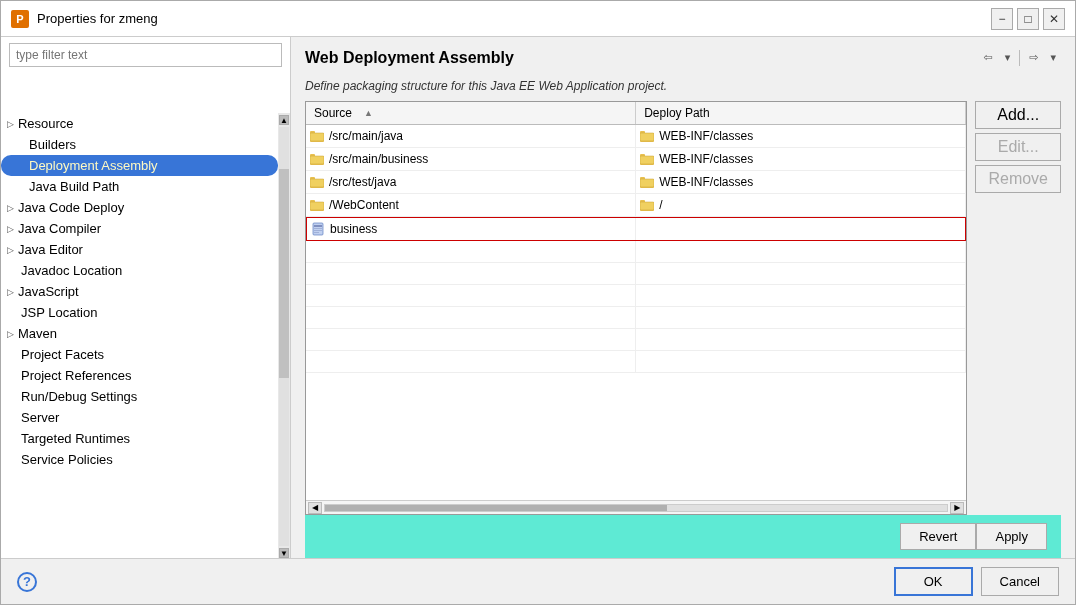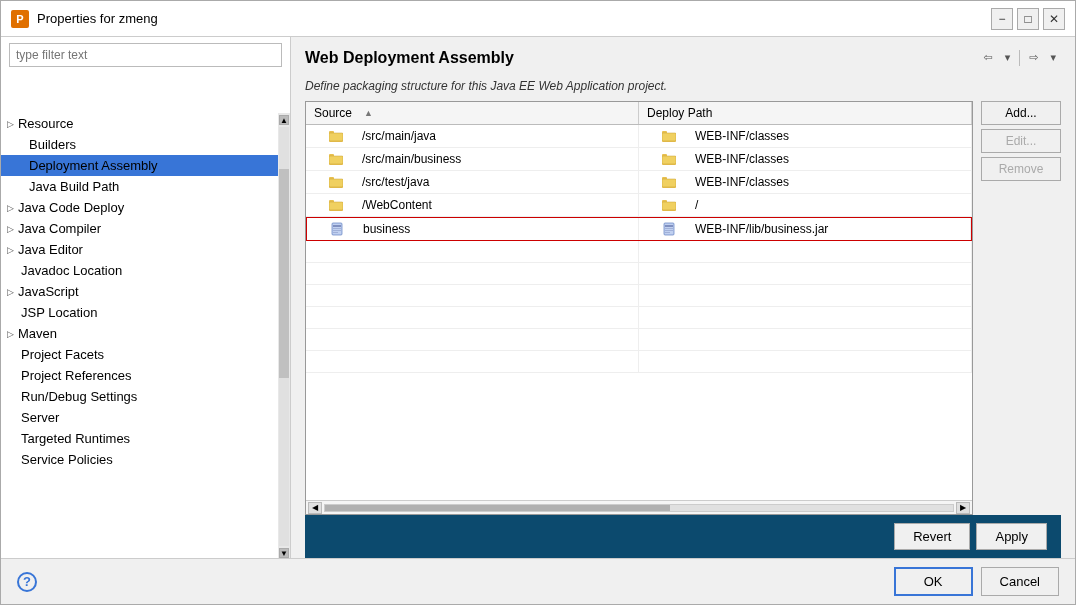--- a/index.html
+++ b/index.html
@@ -110,21 +110,22 @@
       cursor: pointer;
       white-space: nowrap;
       color: #000;
       display: flex;
       align-items: center;
       gap: 4px;
     }
 
     .sidebar-item.selected {
       background: #3875d7;
-      color: #000000;
+      color: #fef9c3;
+      border-radius: 10px;
     }
 
     .sidebar-item.has-arrow {
       padding-left: 6px;
     }
 
     .arrow {
       font-size: 9px;
       color: #555;
     }
@@ -202,25 +203,25 @@
       border-bottom: 1px solid #eee;
       cursor: pointer;
     }
 
     .table-row.selected {
       background: #fff;
       border: 1.5px solid #cc0000;
     }
 
     .table-cell {
-      padding: 4px 23px;
+      padding: 4px 4px;
       font-size: 12px;
       display: flex;
       align-items: center;
-      gap: 19px;
+      gap: 5px;
       border-right: 1px solid #eee;
       white-space: nowrap;
       overflow: hidden;
       text-overflow: ellipsis;
     }
 
     .folder-icon {
       display: inline-flex;
       width: 14px;
       height: 11px;
@@ -250,21 +251,21 @@
       flex-direction: column;
       gap: 4px;
       min-width: 80px;
     }
 
     .side-btn {
       padding: 4px 12px;
       border: 1px solid #aaa;
       background: #f0f0f0;
       cursor: pointer;
-      font-size: 12px;
+      font-size: 16px;
       text-align: center;
       white-space: nowrap;
     }
     .side-btn:disabled { color: #aaa; cursor: default; }
 
     
     .hscroll-bar {
       height: 14px;
       background: #f5f5f5;
       border-top: 1px solid #ccc;
@@ -302,22 +303,21 @@
       height: 100%;
       background: #b0b0b0;
     }
 
     
     .bottom-bar {
       display: flex;
       justify-content: flex-end;
       align-items: center;
       padding: 8px 14px;
-      gap: 6px;
-      background: #0c4a6e;
+      background: #5eead4;
     }
 
     .action-btn {
       padding: 5px 18px;
       border: 1px solid #aaa;
       background: #f0f0f0;
       cursor: pointer;
       font-size: 13px;
     }
 
@@ -657,32 +657,20 @@
                   <svg viewBox="0 0 14 14" fill="none">
                     <rect x="2" y="1" width="10" height="12" rx="1" fill="#c0d0f0" stroke="#6080c0" stroke-width="0.7"></rect>
                     <rect x="3" y="3" width="8" height="2" fill="#8090c0"></rect>
                     <rect x="3" y="6" width="8" height="1" fill="#8090c0" opacity="0.5"></rect>
                     <rect x="3" y="8" width="8" height="1" fill="#8090c0" opacity="0.5"></rect>
                     <rect x="3" y="10" width="5" height="1" fill="#8090c0" opacity="0.5"></rect>
                   </svg>
                 </span>
                 <span>business</span>
               </div>
-              <div class="table-cell">
-                <span class="jar-icon">
-                  <svg viewBox="0 0 14 14" fill="none">
-                    <rect x="2" y="1" width="10" height="12" rx="1" fill="#c0d0f0" stroke="#6080c0" stroke-width="0.7"></rect>
-                    <rect x="3" y="3" width="8" height="2" fill="#8090c0"></rect>
-                    <rect x="3" y="6" width="8" height="1" fill="#8090c0" opacity="0.5"></rect>
-                    <rect x="3" y="8" width="8" height="1" fill="#8090c0" opacity="0.5"></rect>
-                    <rect x="3" y="10" width="5" height="1" fill="#8090c0" opacity="0.5"></rect>
-                  </svg>
-                </span>
-                <span>WEB-INF/lib/business.jar</span>
-              </div>
             </div>
 
             <div class="table-row" style="height:22px;">
               <div class="table-cell"></div>
               <div class="table-cell"></div>
             </div>
             <div class="table-row" style="height:22px;">
               <div class="table-cell"></div>
               <div class="table-cell"></div>
             </div>

